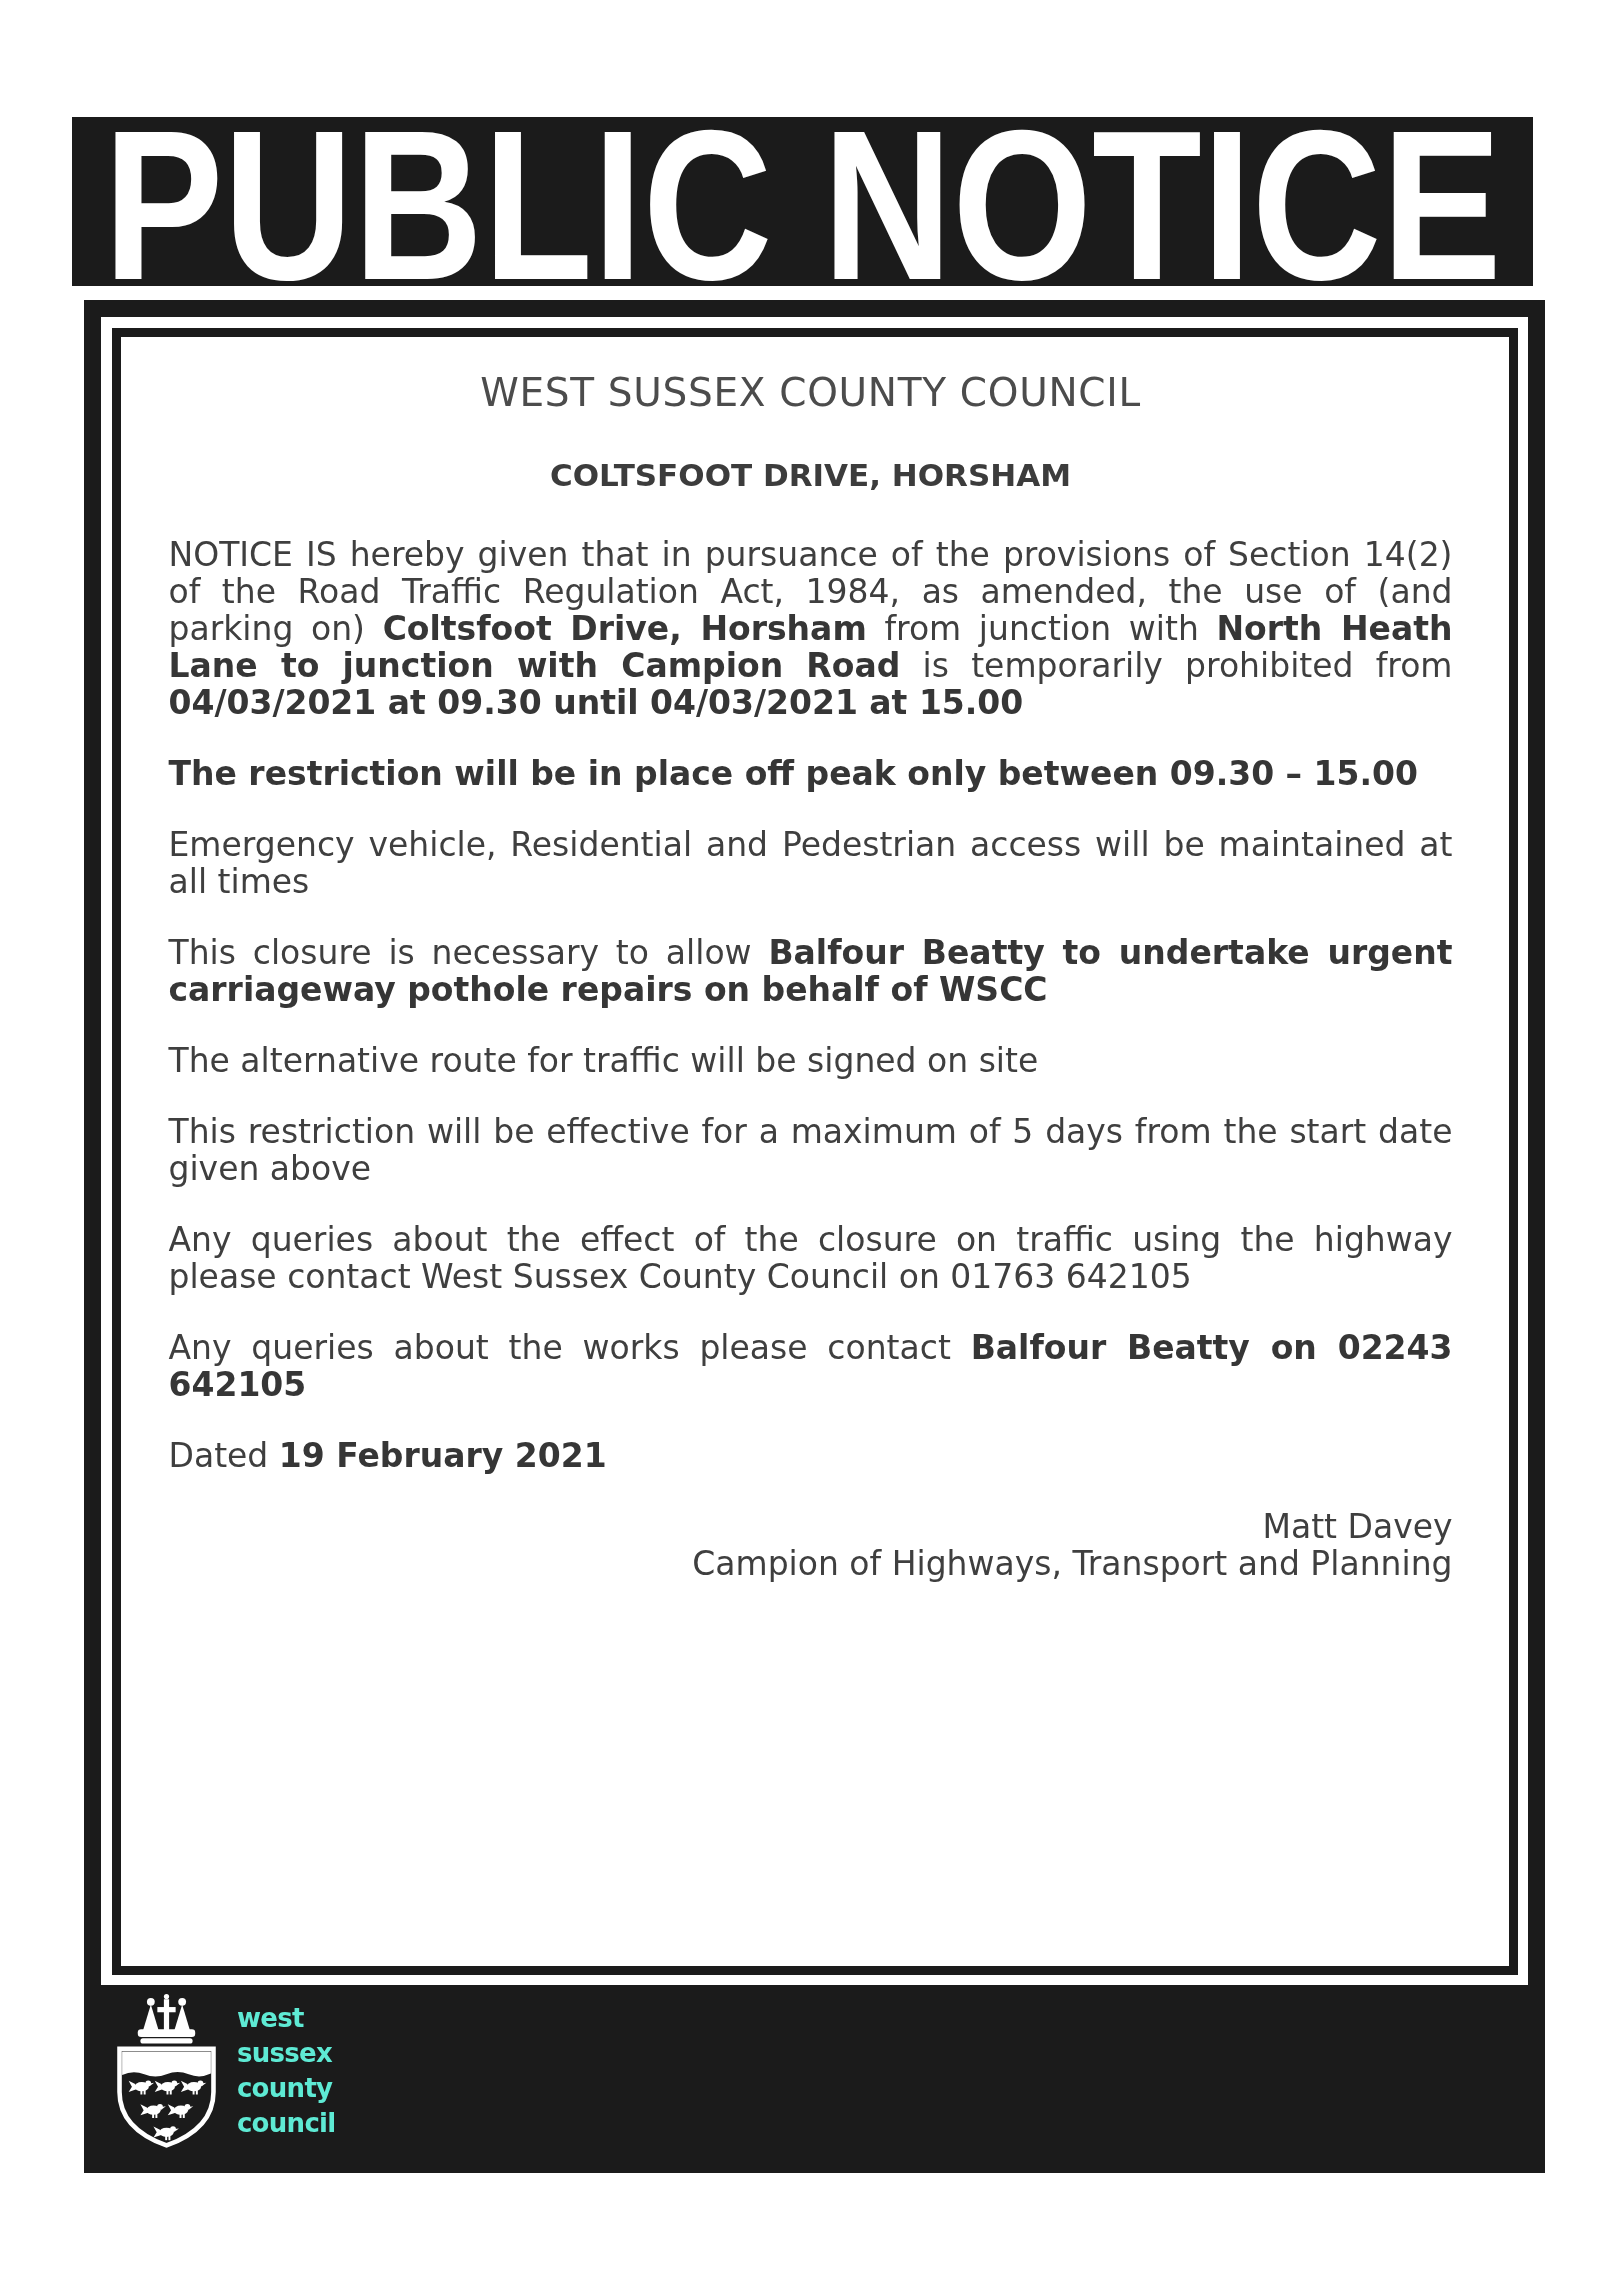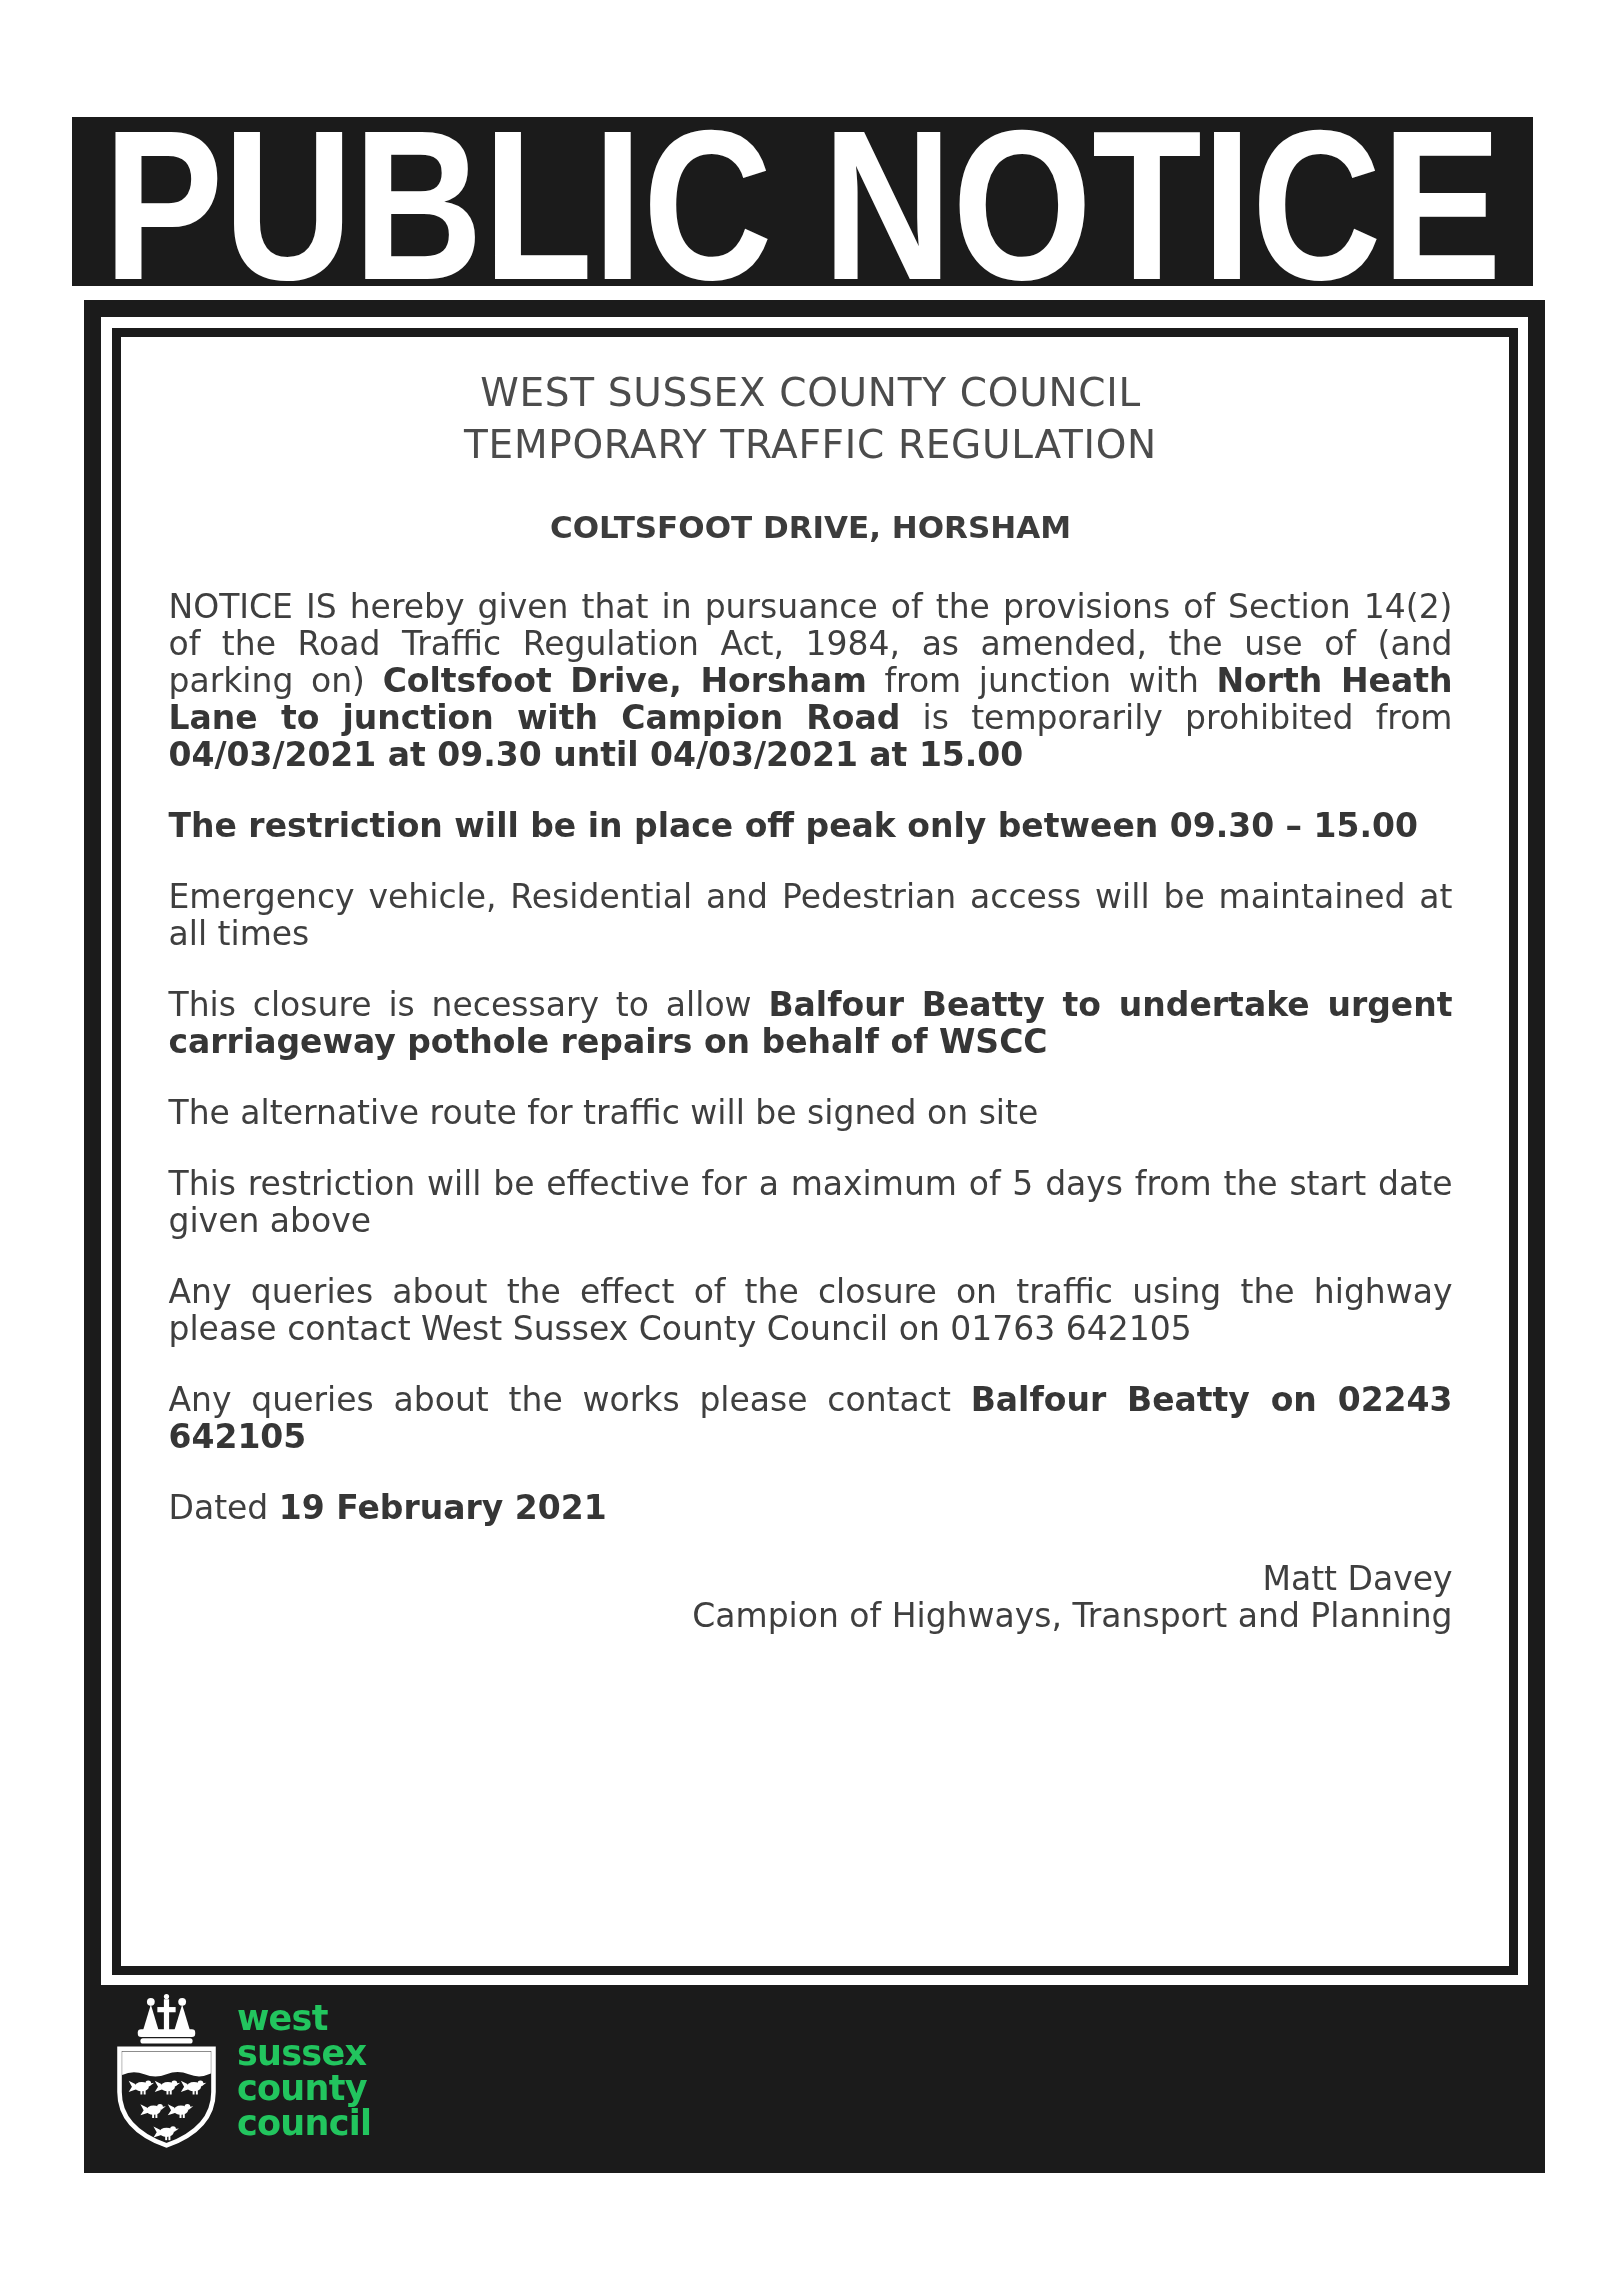--- a/index.html
+++ b/index.html
@@ -90,44 +90,43 @@
   .footer {
     flex: 0 0 171px;
     background: #1b1b1b;
     display: flex;
     align-items: center;
     padding-left: 7.9px;
     box-sizing: border-box;
   }
   .crest { flex: 0 0 auto; margin-right: 13px; }
   .logo-words {
-    color: #22c55e;
+    color: #5eead4;
     font-weight: 700;
-    font-size: 35px;
+    font-size: 26px;
     line-height: 35px;
     letter-spacing: -0.7px;
   }
 </style>
 </head>
 <body>
 
 <div class="page">
 
   <div class="banner">
     <svg viewBox="0 0 2232 258" preserveAspectRatio="none">
       <text x="1116" y="247" text-anchor="middle" font-size="325" textLength="2136" lengthAdjust="spacingAndGlyphs">PUBLIC NOTICE</text>
     </svg>
   </div>
 
   <div class="frame">
     <div class="inner">
 
       <div class="h-block">
         <p class="h-line">WEST SUSSEX COUNTY COUNCIL</p>
-        <p class="h-line">TEMPORARY TRAFFIC REGULATION</p>
       </div>
 
       <p class="h-sub">COLTSFOOT DRIVE, HORSHAM</p>
 
       <p class="body first"><span>NOTICE IS hereby given that in pursuance of the provisions of Section 14(2) of the Road Traffic Regulation Act, 1984, as amended, the use of (and parking on) </span><span class="b">Coltsfoot Drive, Horsham</span><span> from junction with </span><span class="b">North Heath Lane to junction with Campion Road</span><span> is temporarily prohibited from </span><span class="b">04/03/2021 at 09.30 until 04/03/2021 at 15.00</span></p>
 
       <p class="body"><span class="b">The restriction will be in place off peak only between 09.30 – 15.00</span></p>
 
       <p class="body"><span>Emergency vehicle, Residential and Pedestrian access will be maintained at all times</span></p>
 

